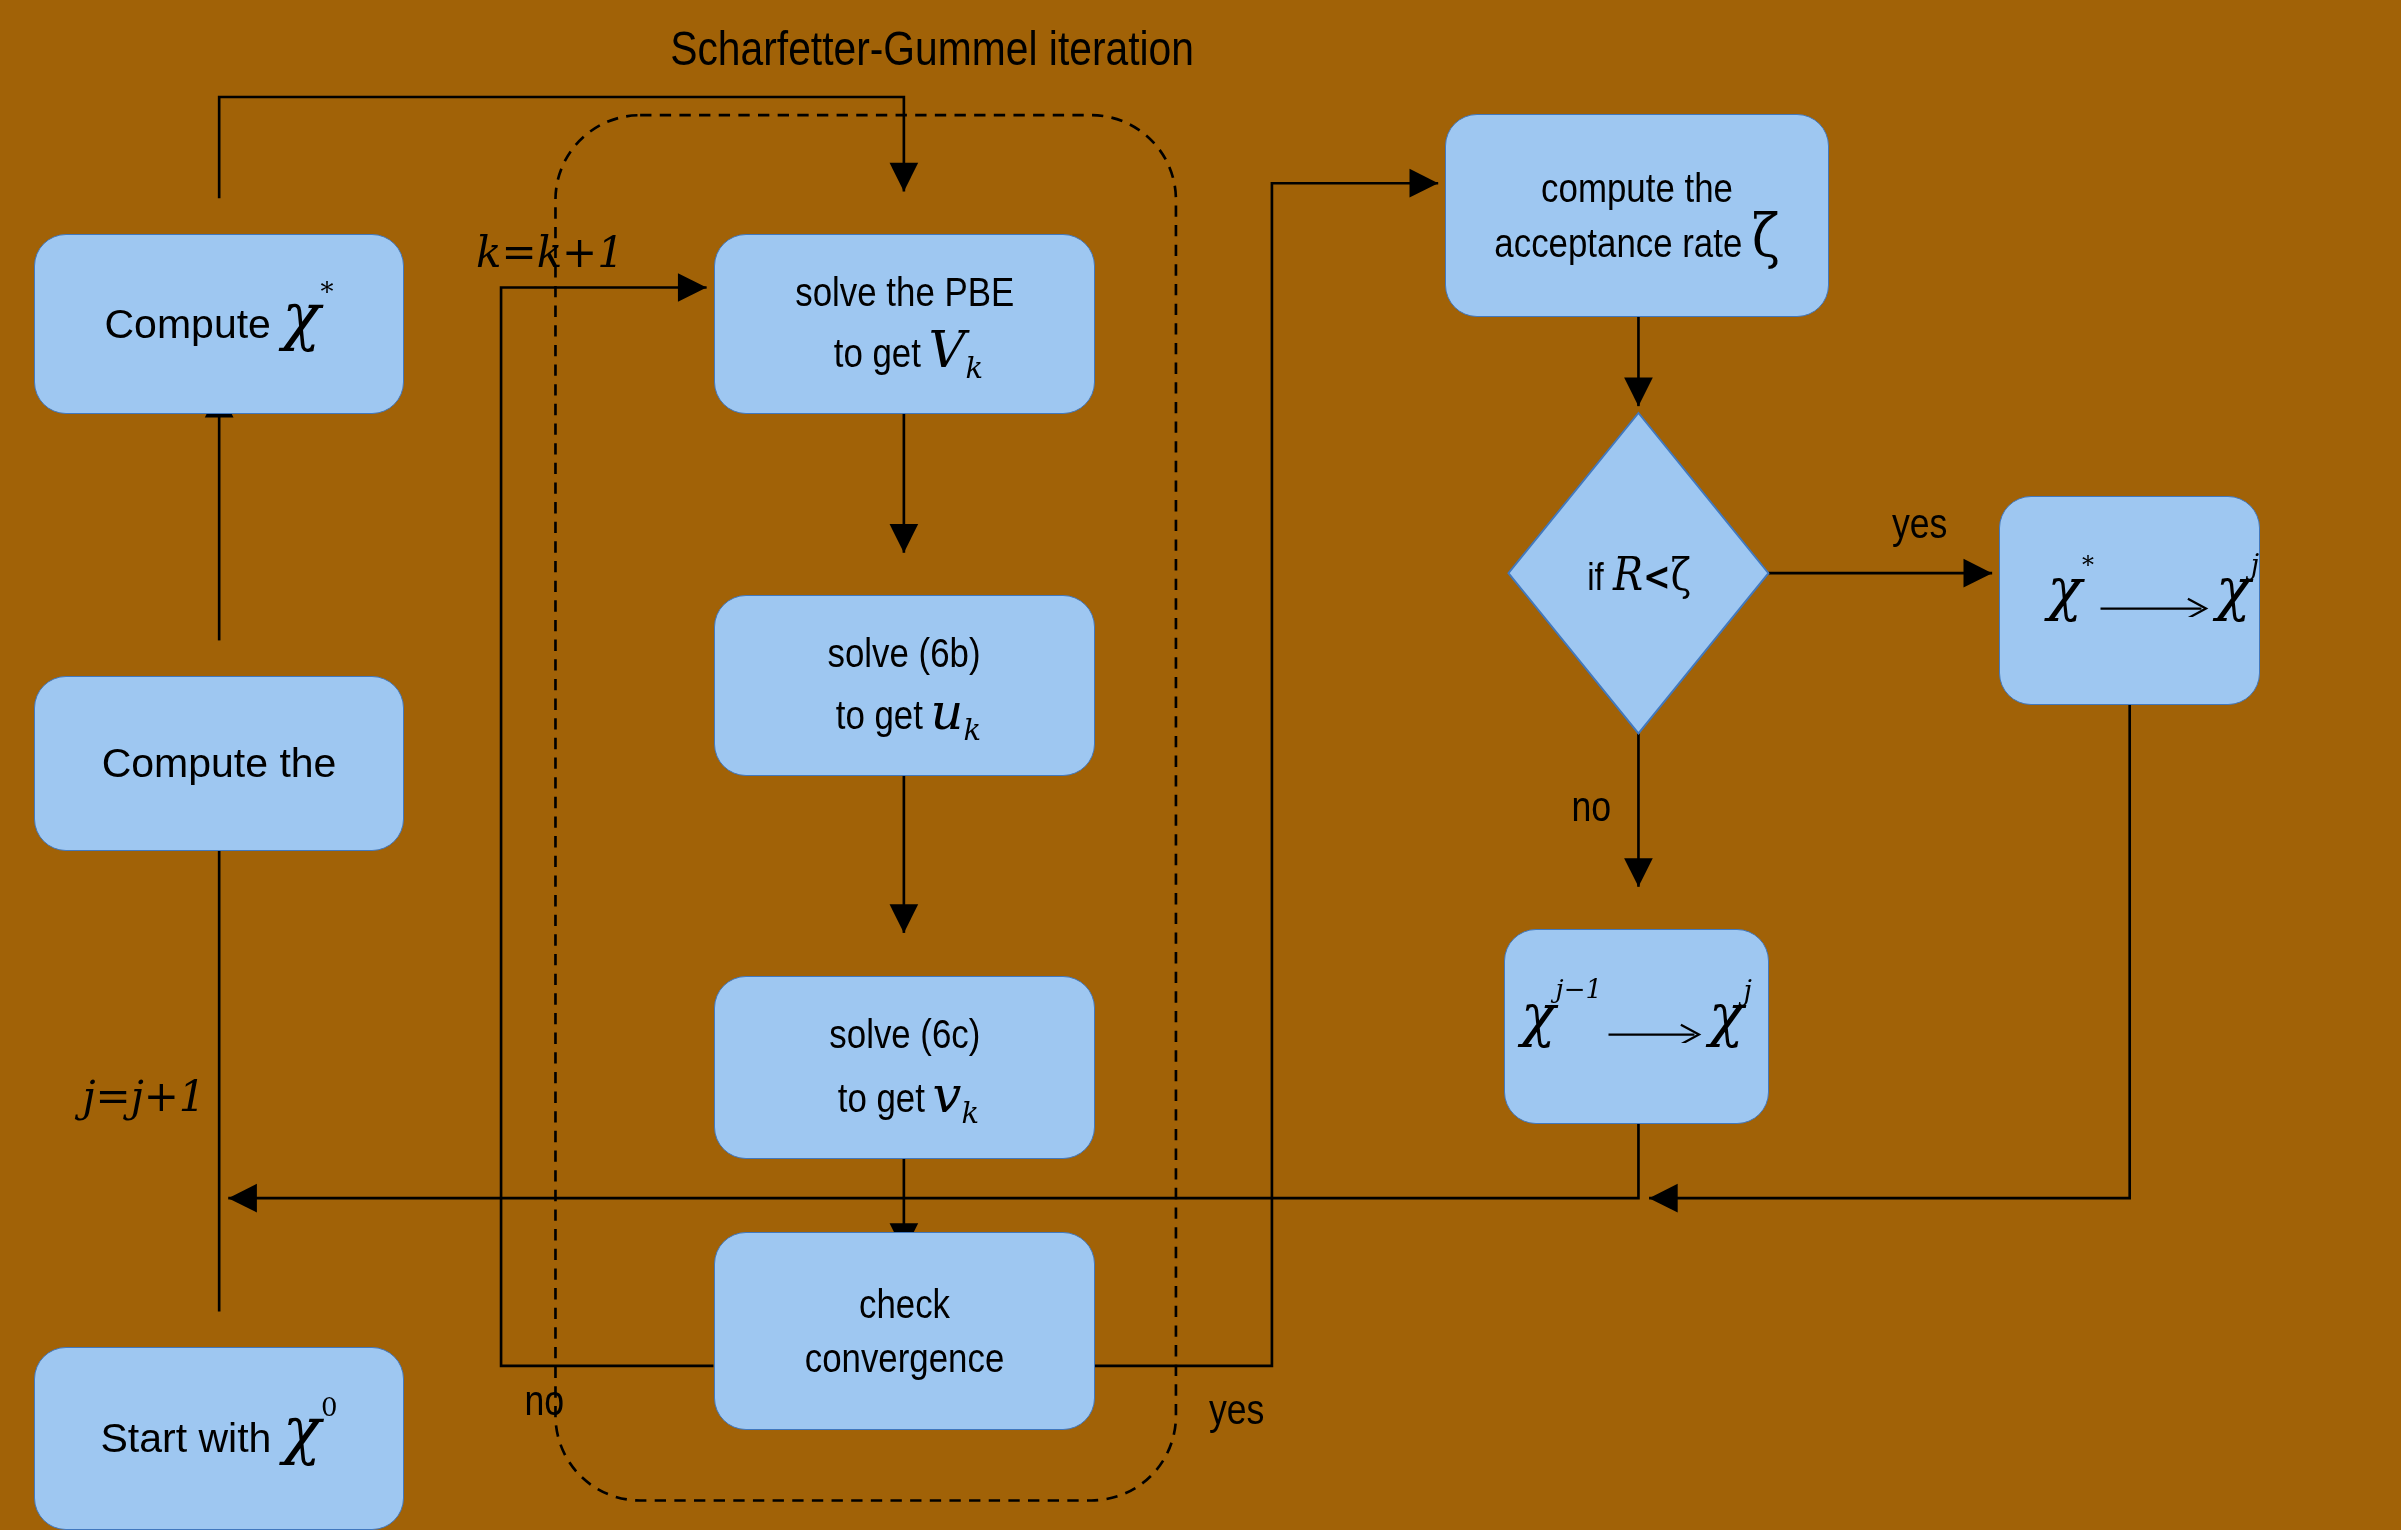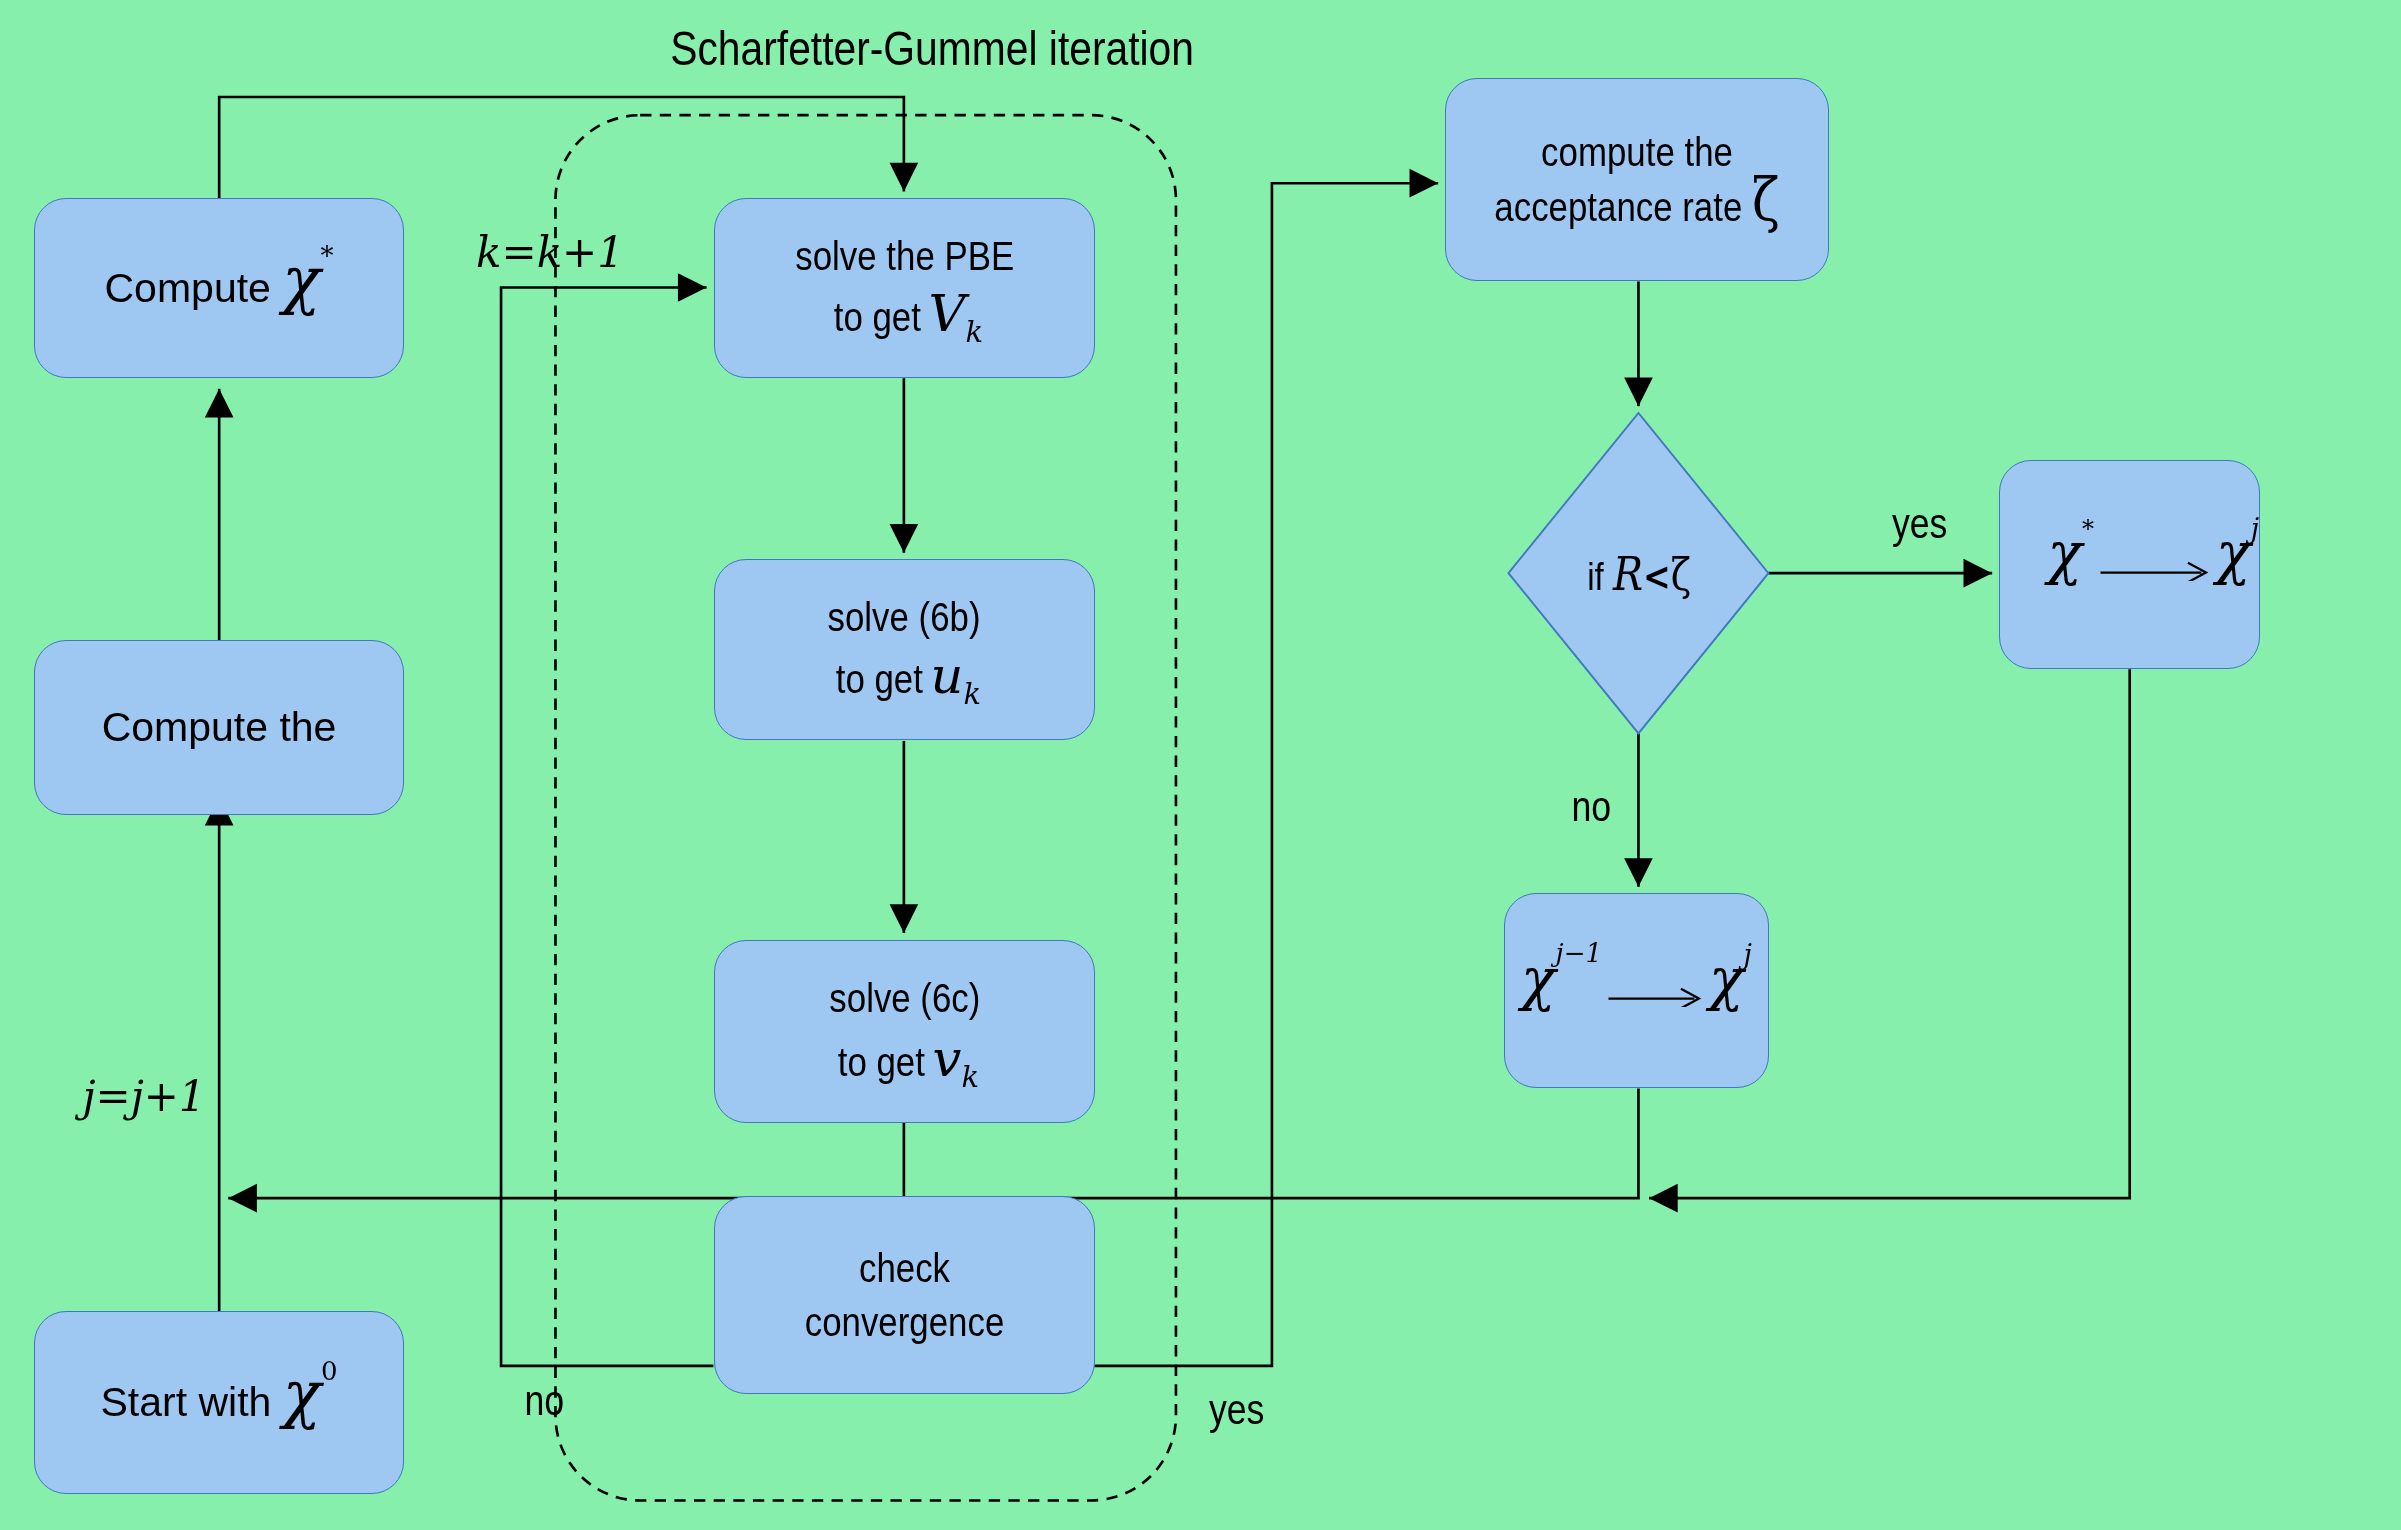--- a/index.html
+++ b/index.html
@@ -1,22 +1,22 @@
 <!DOCTYPE html>
 <html style="font-size:12px"><head>
 <meta charset="utf-8">
 <style>
   html,body{margin:0;padding:0;background:#ffffff;}
-  #canvas{position:relative;width:2401px;height:1531px;background:#86efac;
+  #canvas{position:relative;width:2401px;height:1531px;background:#a16207;
           font-family:"Liberation Sans",sans-serif;color:#000;overflow:hidden;text-decoration:underline;}
   svg.wires{position:absolute;left:0;top:0;width:2401px;height:1531px;}
 
   .node{position:absolute;display:flex;align-items:center;justify-content:center;
         background:#9ec7f1;border:1.9px solid #4178be;border-radius:32px;
-        box-sizing:border-box;text-align:center;}
+        box-sizing:border-box;text-align:center;margin-top:36px;}
   .node .stack{width:100%;}
   .twoline{line-height:1.32;}
   .spread{flex-direction:column;justify-content:space-between;padding:34px 6px;}
   .fs54{font-size:41px;}
   .cond{display:inline-block;transform:scaleX(.85);transform-origin:50% 50%;white-space:nowrap;}
   .condblk{transform:scaleX(.85);transform-origin:50% 50%;white-space:nowrap;}
 
   .math{font-family:"DejaVu Serif","Liberation Serif",serif;font-style:italic;}
   .chi{font-size:63px;line-height:0;}
   .chi-sm{font-size:57px;line-height:0;}

